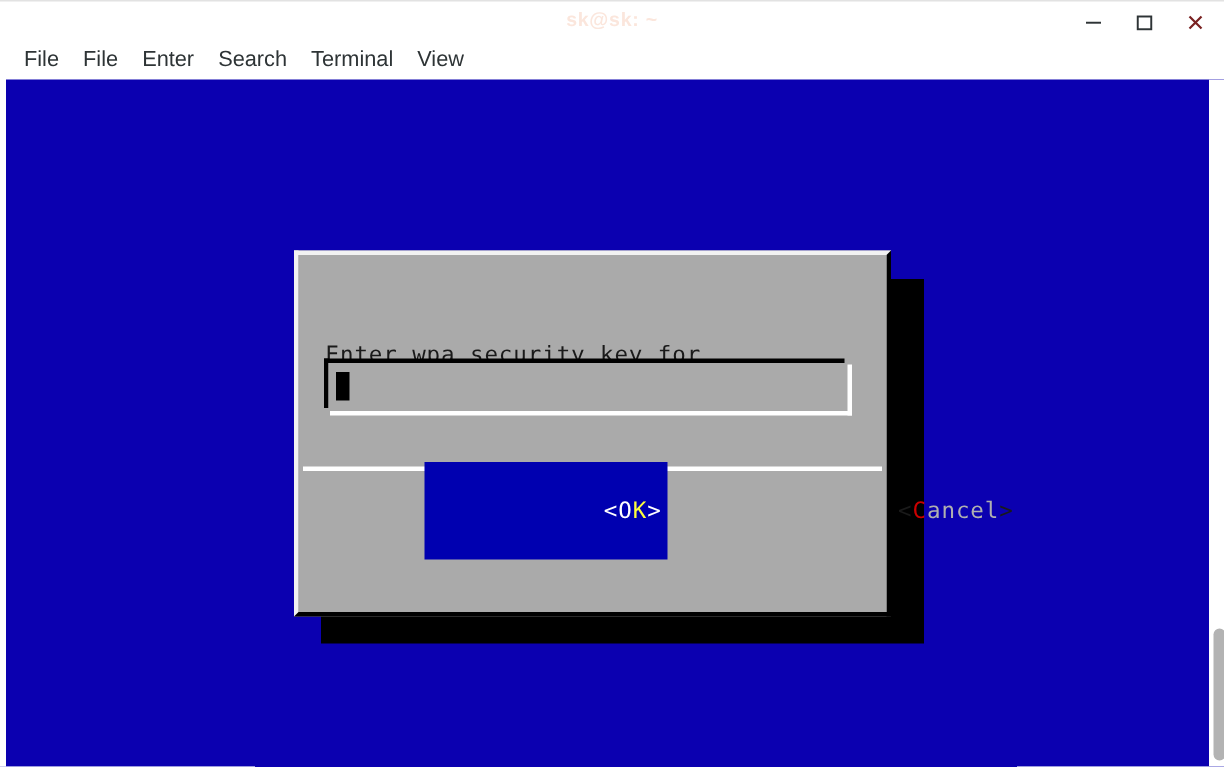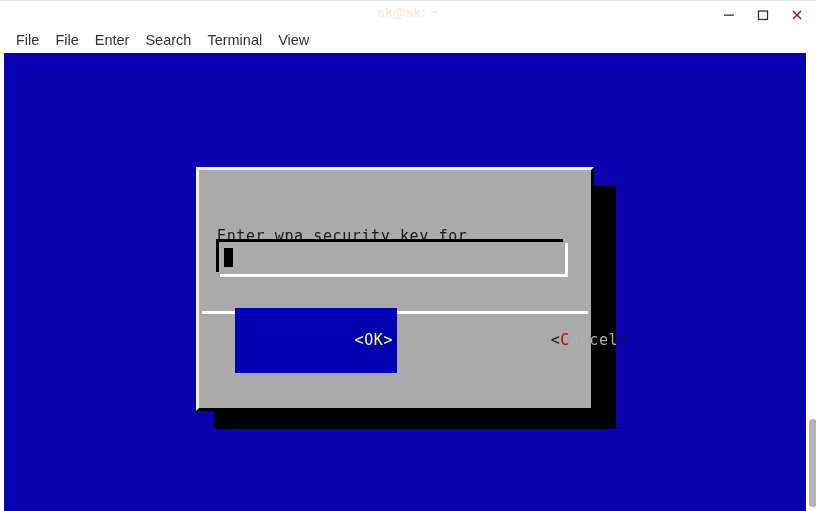--- a/index.html
+++ b/index.html
@@ -216,21 +216,21 @@
 
   
   .btn-row {
     position: absolute;
     left: 0;
     right: 0;
     top: 152px;
     height: 36px;
     display: flex;
     align-items: center;
-    padding-left: 36px;
+    padding-left: 84px;
   }
   .btn {
     font-size: 15px;
     line-height: 21px;
     letter-spacing: 0.6px;
     white-space: pre;
     padding: 1px 0;
   }
   .btn-ok {
     background: #0000b0;

